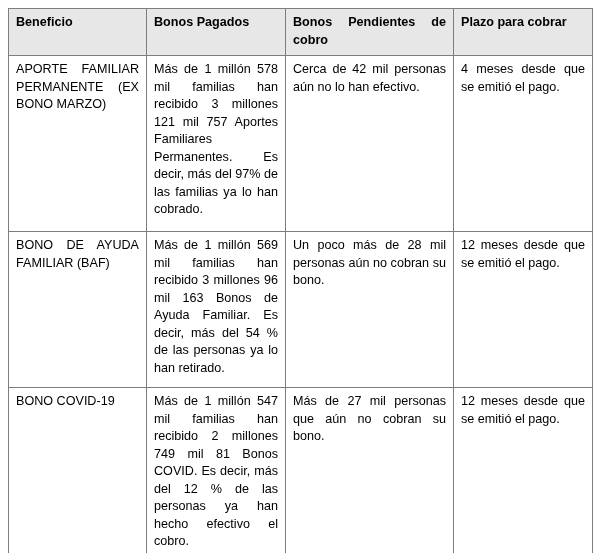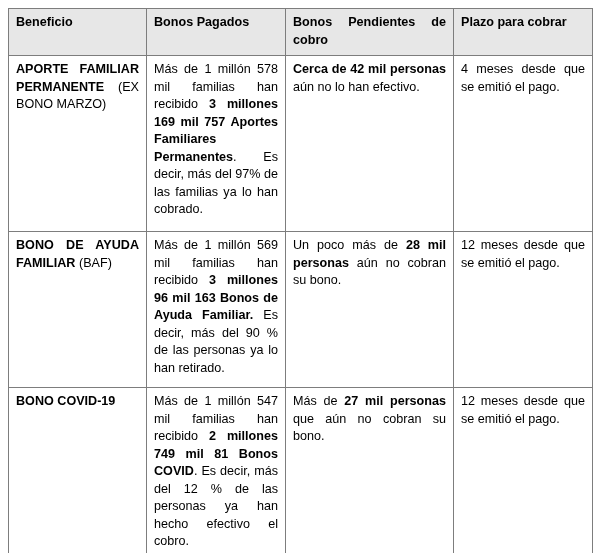--- a/index.html
+++ b/index.html
@@ -35,21 +35,21 @@
   }
   table.benefits th {
     background: #e7e7e7;
     font-weight: bold;
   }
   tr.header-row   { height: 38px; }
   tr.row-aporte   { height: 176px; }
   tr.row-baf      { height: 156px; }
   tr.row-covid    { height: 167px; }
   td.cell-offset  { padding-top: 19px; }
-  b { font-weight: bold; margin-top: 28px; }
+  b { font-weight: normal; margin-top: 28px; }
 </style>
 </head>
 <body>
 
 <div class="page">
   <table class="benefits">
     <colgroup>
       <col style="width:138px">
       <col style="width:139px">
       <col style="width:168px">
@@ -59,27 +59,27 @@
       <tr class="header-row">
         <th>Beneficio</th>
         <th>Bonos Pagados</th>
         <th>Bonos Pendientes de cobro</th>
         <th>Plazo para cobrar</th>
       </tr>
     </thead>
     <tbody>
       <tr class="row-aporte">
         <td><b>APORTE FAMILIAR PERMANENTE</b><span> (EX BONO MARZO)</span></td>
-        <td><span>Más de 1 millón 578 mil familias han recibido </span><b>3 millones 169 mil 757 Aportes Familiares Permanentes</b><span>. Es decir, más del 97% de las familias ya lo han cobrado.</span></td>
+        <td><span>Más de 1 millón 578 mil familias han recibido </span><b>3 millones 121 mil 757 Aportes Familiares Permanentes</b><span>. Es decir, más del 97% de las familias ya lo han cobrado.</span></td>
         <td><b>Cerca de 42 mil personas</b><span> aún no lo han efectivo.</span></td>
         <td><span>4 meses desde que se emitió el pago.</span></td>
       </tr>
       <tr class="row-baf">
         <td><b>BONO DE AYUDA FAMILIAR</b><span> (BAF)</span></td>
-        <td><span>Más de 1 millón 569 mil familias han recibido </span><b>3 millones 96 mil 163 Bonos de Ayuda Familiar.</b><span> Es decir, más del 90 % de las personas ya lo han retirado.</span></td>
+        <td><span>Más de 1 millón 569 mil familias han recibido </span><b>3 millones 96 mil 163 Bonos de Ayuda Familiar.</b><span> Es decir, más del 54 % de las personas ya lo han retirado.</span></td>
         <td><span>Un poco más de </span><b>28 mil personas</b><span> aún no cobran su bono.</span></td>
         <td><span>12 meses desde que se emitió el pago.</span></td>
       </tr>
       <tr class="row-covid">
         <td class="cell-offset"><b>BONO COVID-19</b></td>
         <td><span>Más de 1 millón 547 mil familias han recibido </span><b>2 millones 749 mil 81 Bonos COVID</b><span>. Es decir, más del 12 % de las personas ya han hecho efectivo el cobro.</span></td>
         <td><span>Más de </span><b>27 mil personas</b><span> que aún no cobran su bono.</span></td>
         <td><span>12 meses desde que se emitió el pago.</span></td>
       </tr>
     </tbody>

